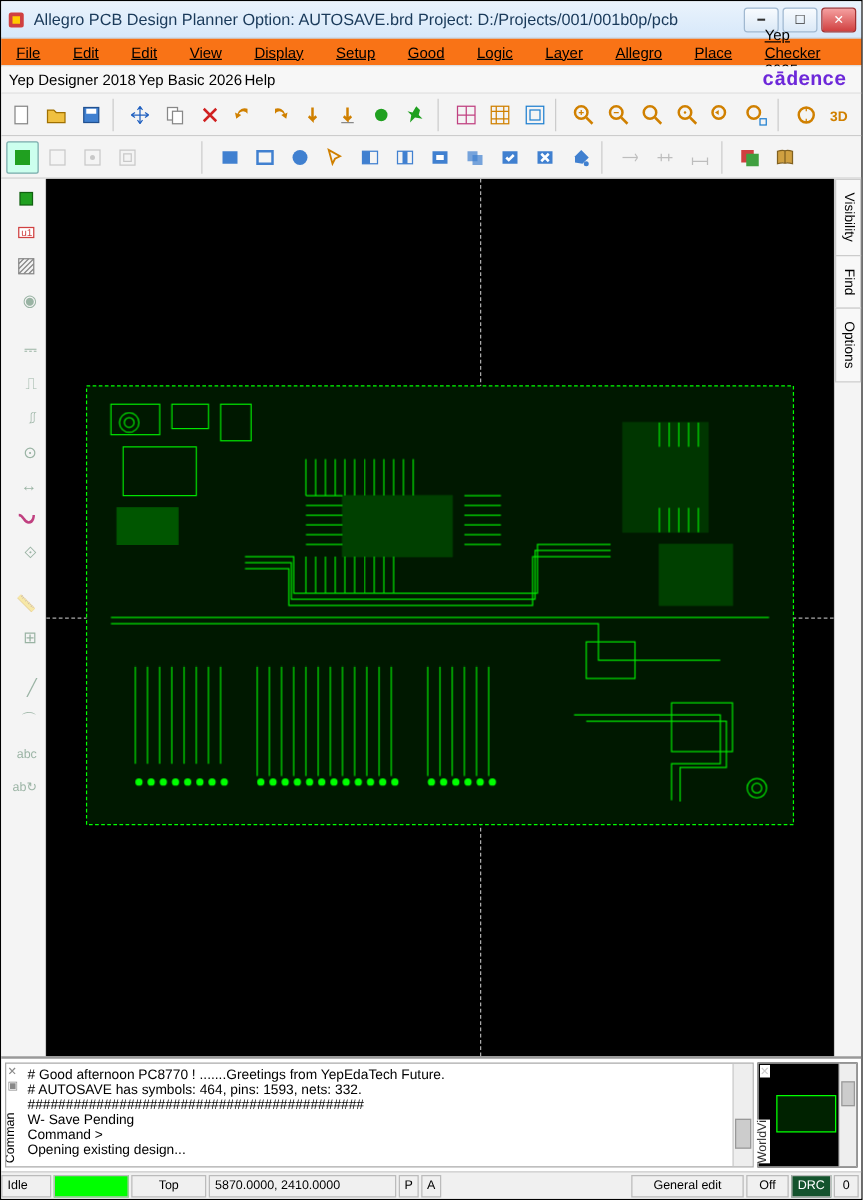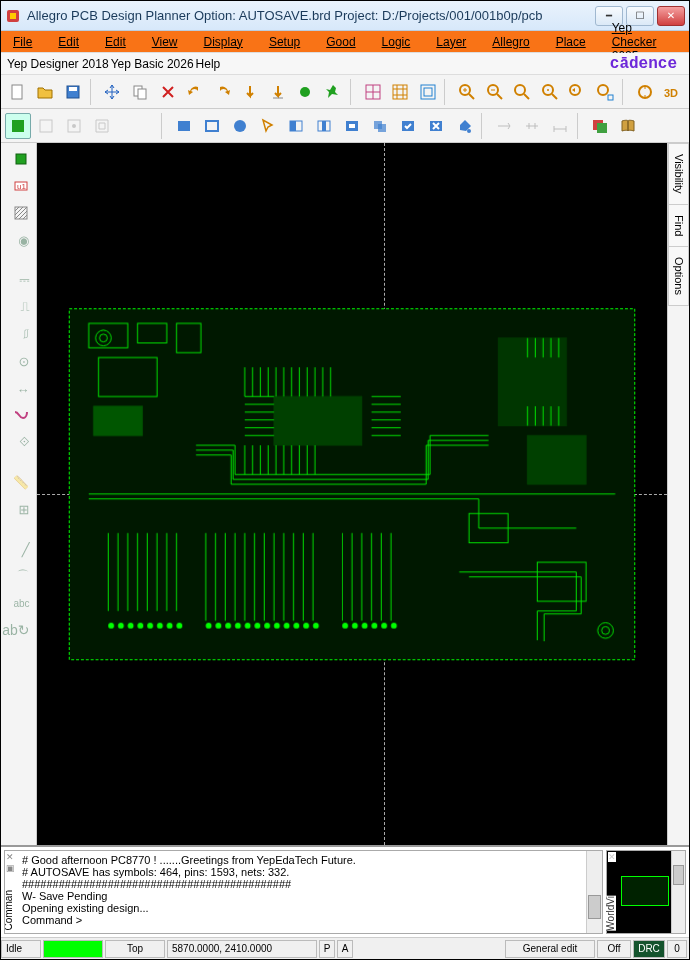--- a/index.html
+++ b/index.html
@@ -390,21 +390,21 @@
           </svg>
         </div>
       <div class="ltbtn" style="opacity:.4">⟐</div>
       <div style="height:10px"></div>
       <div class="ltbtn" style="opacity:.4">📏</div>
       <div class="ltbtn" style="opacity:.4">⊞</div>
       <div style="height:10px"></div>
       <div class="ltbtn" style="opacity:.4">╱</div>
       <div class="ltbtn" style="opacity:.4">⌒</div>
       <div class="ltbtn" style="opacity:.4;font-size:10px">abc</div>
-      <div class="ltbtn" style="opacity:.4;font-size:14px">ab↻</div>
+      <div class="ltbtn" style="opacity:.4;font-size:10px">ab↻</div>
     </div>
 
     <div class="canvas-area">
       <div class="canvas">
         <div class="crosshair-v" style="left:55%"></div>
         <div class="crosshair-h" style="top:50%"></div>
         <svg class="pcb-art" width="100%" height="100%" viewBox="0 0 620 720">
           <rect x="20" y="170" width="580" height="360" fill="#001800" stroke="#0f0" stroke-dasharray="3,2"></rect>
 
           <g stroke="#0f0" stroke-width="1" fill="none" opacity="0.9">
@@ -482,22 +482,22 @@
   <div class="bottom-panel">
     <div class="console">
       <div style="position:absolute;top:1px;left:1px;font-size:9px;color:#888">✕</div>
       <div style="position:absolute;top:12px;left:1px;font-size:9px;color:#888">▣</div>
       <div class="console-label">Comman</div>
       <div style="margin-left:14px">
         <div class="console-line">#  Good afternoon PC8770 !      .......Greetings from YepEdaTech Future.</div>
         <div class="console-line">#  AUTOSAVE has symbols: 464, pins: 1593, nets: 332.</div>
         <div class="console-line">############################################</div>
         <div class="console-line">W- Save Pending</div>
+        <div class="console-line">Command &gt;</div>
         <div class="console-line">Opening existing design...</div>
-        <div class="console-line">Command &gt;</div>
       </div>
       <div class="console-scroll">
           <div class="thumb"></div>
         </div>
     </div>
     <div class="worldview">
       <div style="position:absolute;top:1px;left:1px;font-size:9px;color:#ccc;background:#fff;z-index:2">✕</div>
       <div class="worldview-label">WorldVi</div>
       <div style="position:absolute;left:14px;top:25px;right:16px;height:30px;border:1px solid #0f0;background:#020"></div>
       <div class="wv-scroll">

